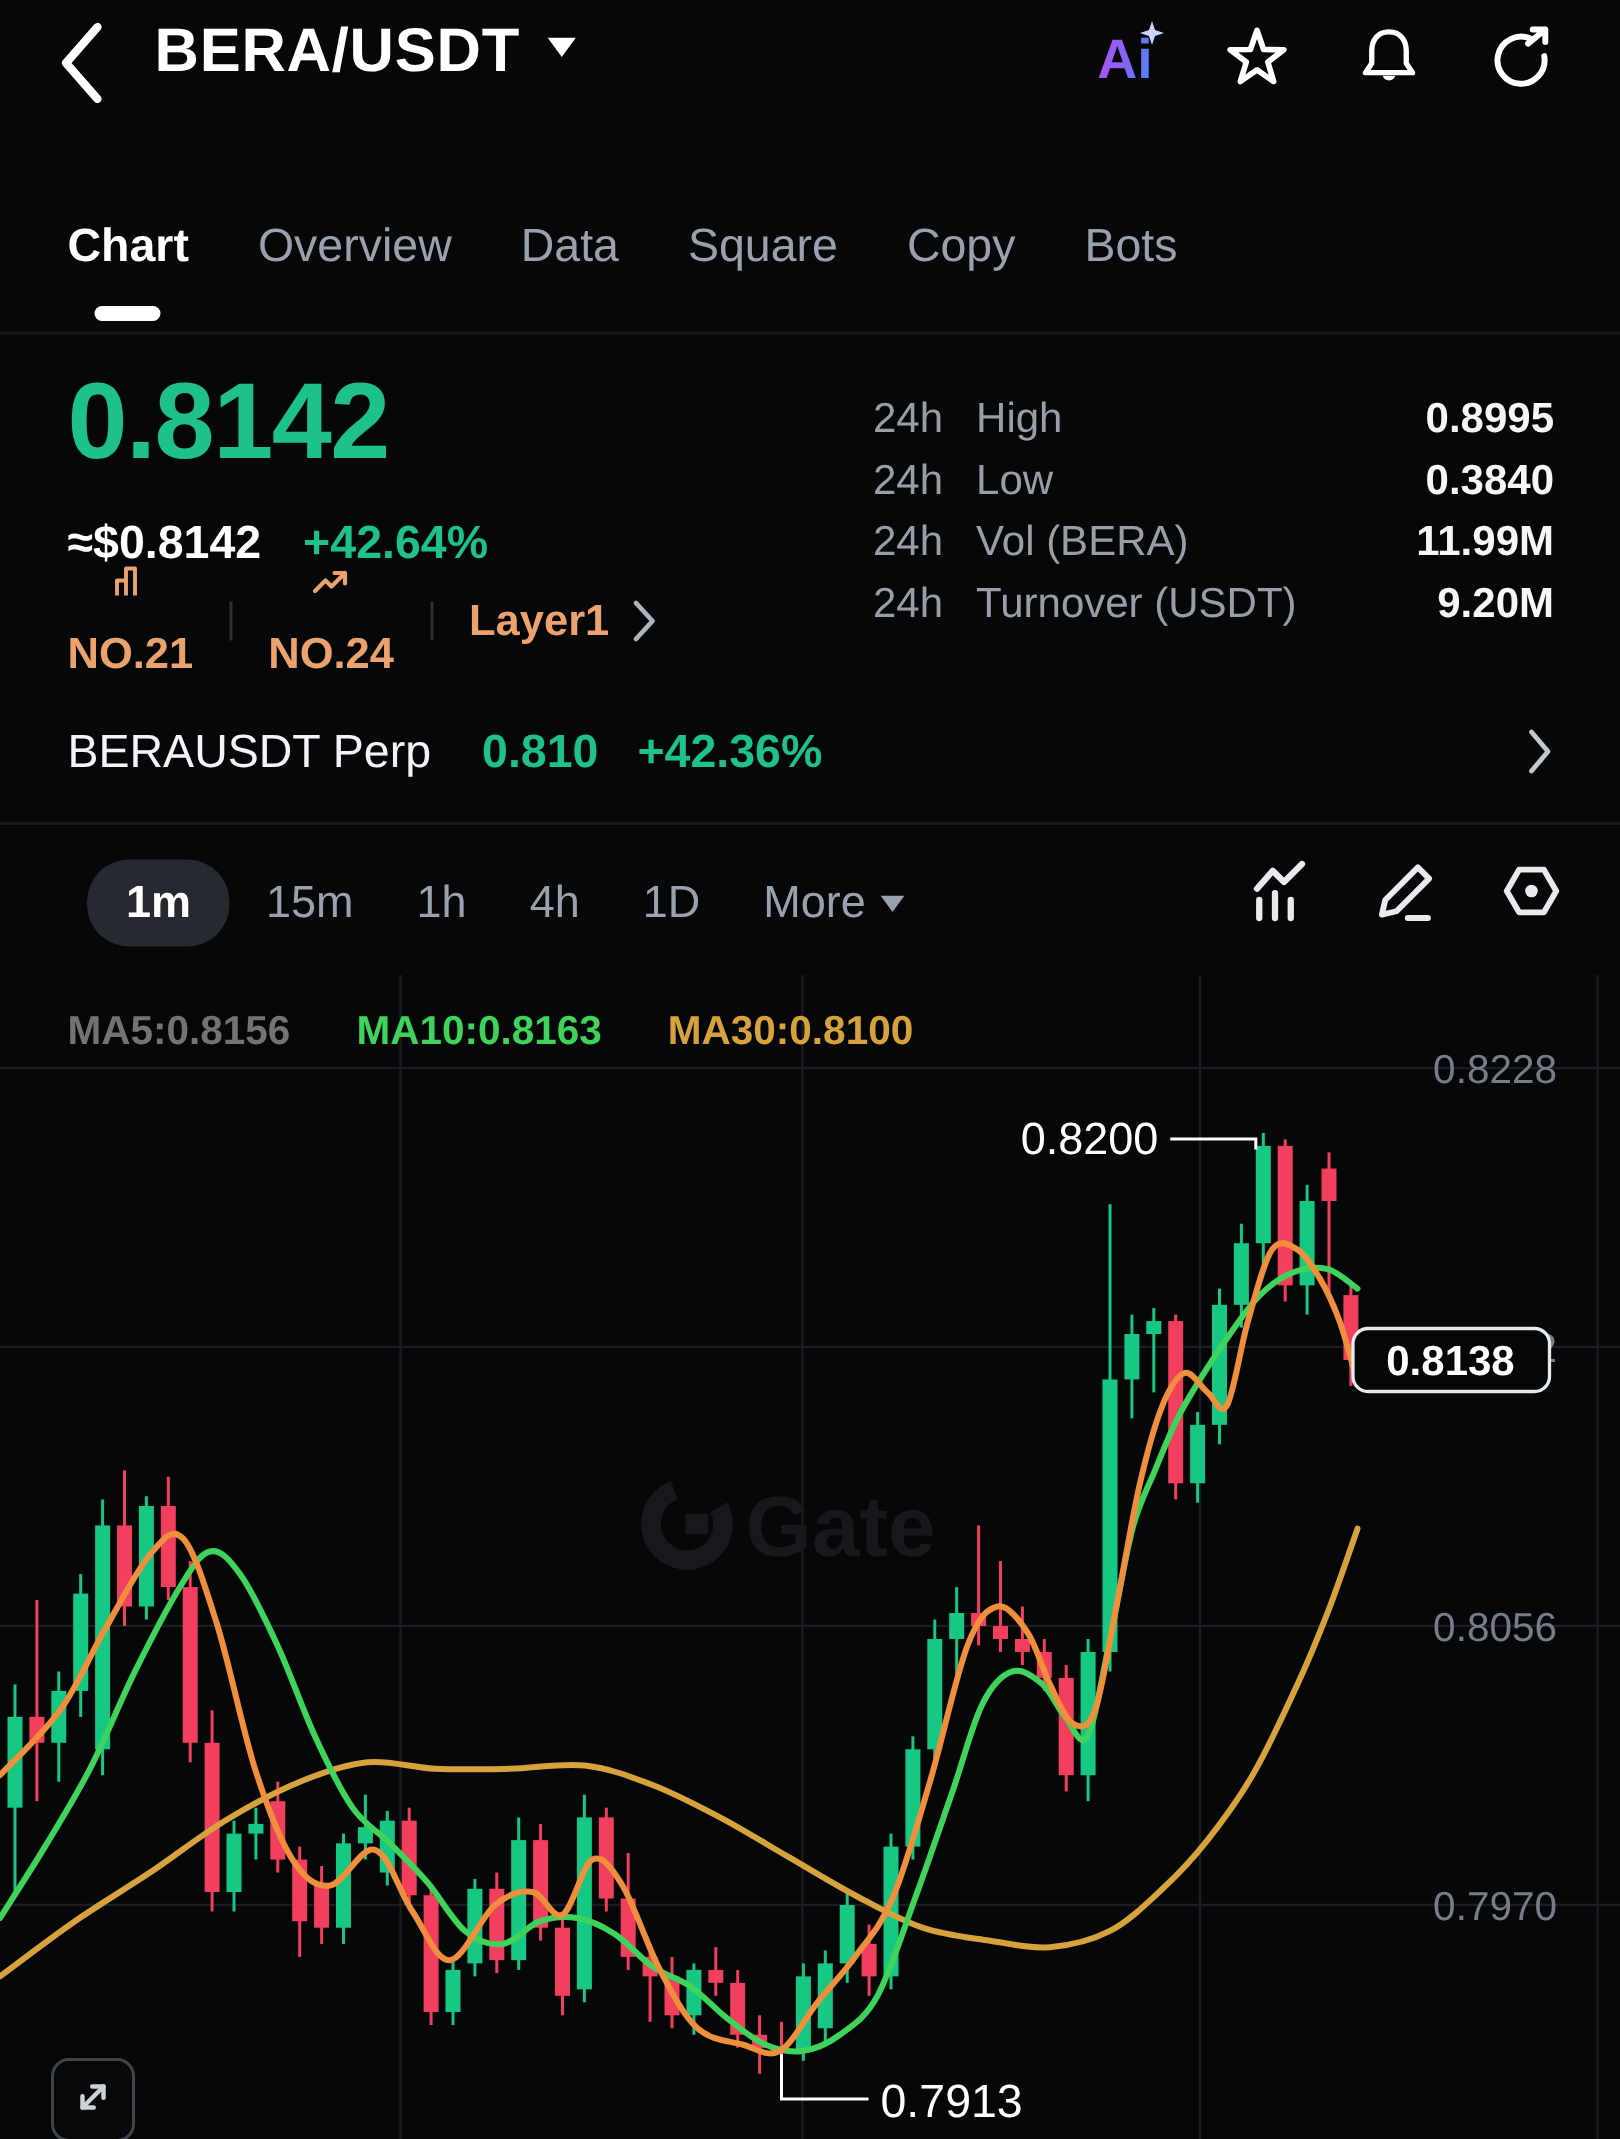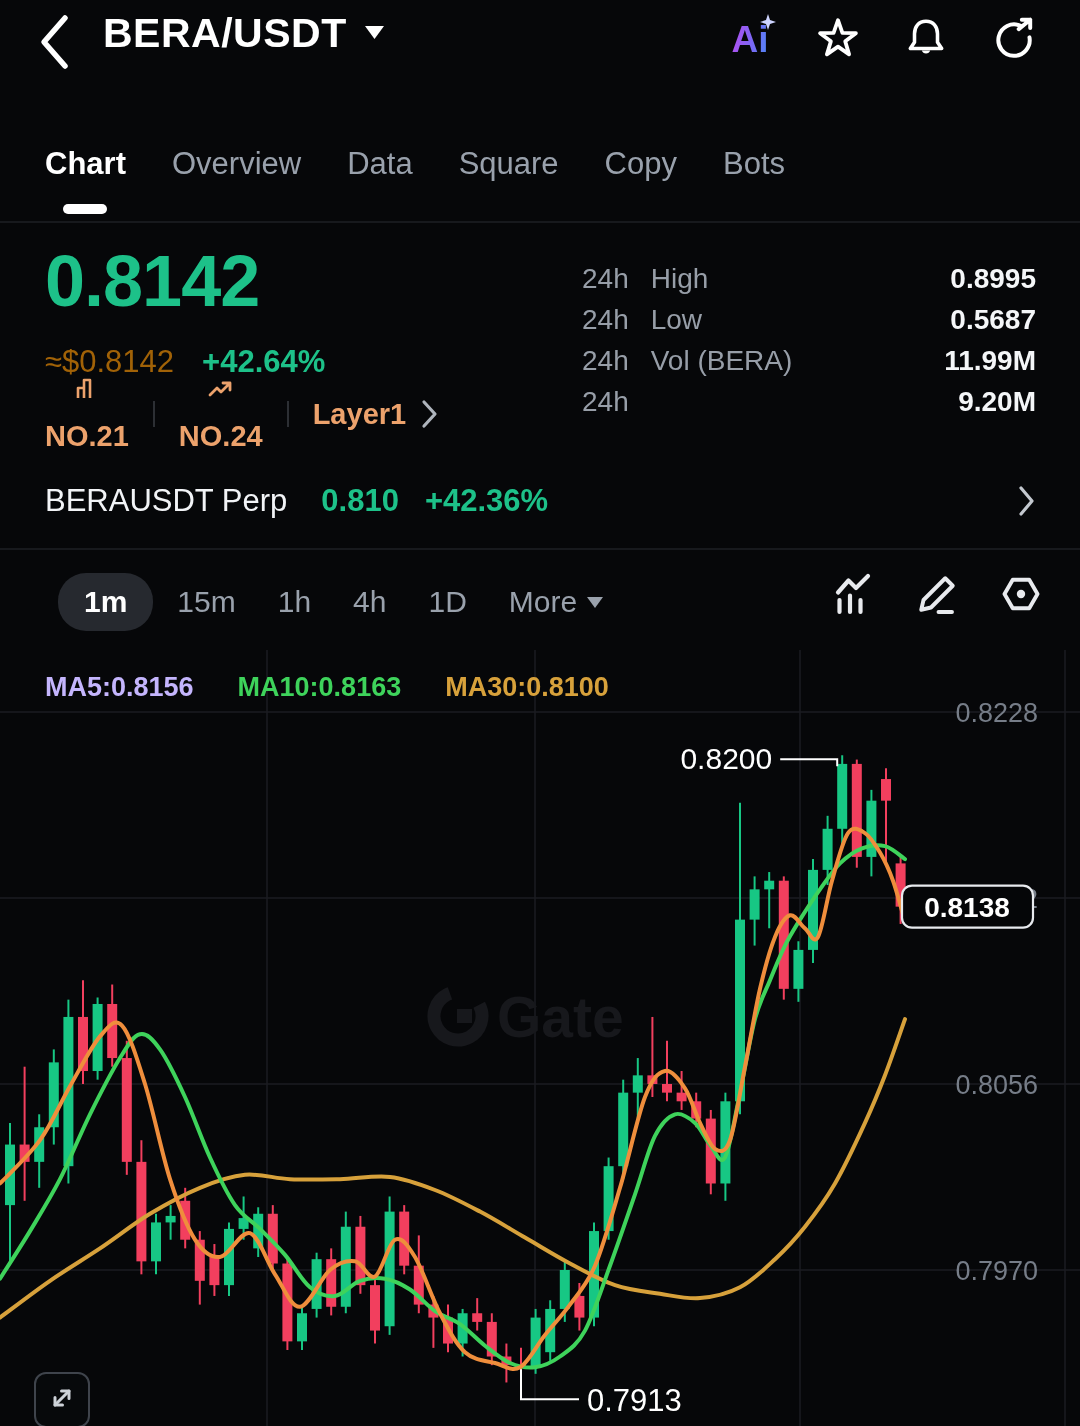--- a/index.html
+++ b/index.html
@@ -20,21 +20,21 @@
   #tabs{position:absolute;left:45px;top:142px;display:flex;gap:46px;}
   .tab{display:flex;flex-direction:column;align-items:center;cursor:pointer;}
   .tab .lbl{font-size:31px;color:#99a1ac;line-height:44px;}
   .tab.active .lbl{color:#ffffff;font-weight:700;}
   .tab .pill{width:44px;height:10px;border-radius:6px;background:transparent;margin-top:18px;}
   .tab.active .pill{background:#ffffff;}
   .hdiv{position:absolute;left:0;width:1080px;height:2px;background:#17191d;}
   
   #price-main{position:absolute;left:45px;top:240px;font-size:72px;font-weight:700;letter-spacing:-1px;}
   #price-sub{position:absolute;left:45px;top:344px;display:flex;gap:28px;align-items:baseline;}
-  #price-usd{font-size:31px;font-weight:400;color:#a16207;}
+  #price-usd{font-size:31px;font-weight:700;color:#ffffff;}
   #price-change{font-size:31px;font-weight:600;}
   #rank-row{position:absolute;left:45px;top:392px;display:flex;align-items:center;height:44px;}
   #rank-row .badge{display:flex;align-items:center;gap:12px;font-size:29px;font-weight:600;color:#eca26c;cursor:pointer;flex-direction:column;}
   #rank-row .vdiv{width:2px;height:26px;background:#2c2f34;margin:0 24px;}
   #rank-row .chev{margin-left:14px;display:flex;align-items:center;}
   
   #stats{position:absolute;left:582px;right:44px;top:258px;}
   .stat-row{display:flex;justify-content:space-between;align-items:center;height:41px;}
   .stat-row .lbl{display:flex;gap:22px;font-size:28px;color:#979ea8;}
   .stat-row .val{font-size:28px;font-weight:600;color:#f4f6f8;}
@@ -181,32 +181,33 @@
           <span>24h</span>
           <span>High</span>
         </span>
         <span class="val">0.8995</span>
       </div>
       <div class="stat-row">
         <span class="lbl">
           <span>24h</span>
           <span>Low</span>
         </span>
-        <span class="val">0.5687</span>
+        <span class="val">0.3840</span>
       </div>
       <div class="stat-row">
         <span class="lbl">
           <span>24h</span>
           <span>Vol (BERA)</span>
         </span>
         <span class="val">11.99M</span>
       </div>
       <div class="stat-row">
         <span class="lbl">
           <span>24h</span>
+          <span>Turnover (USDT)</span>
         </span>
         <span class="val">9.20M</span>
       </div>
     </div>
 
   <div id="perp-row">
     <span id="perp-name">BERAUSDT Perp</span>
     <span id="perp-price" style="color: rgb(29, 193, 137);">0.810</span>
     <span id="perp-change" style="color: rgb(29, 193, 137);">+42.36%</span>
     <span id="perp-chev">
@@ -414,21 +415,21 @@
           <text x="772.1999999999999" y="119.25580000000005" text-anchor="end" font-size="30" fill="#ffffff" font-family="&quot;Liberation Sans&quot;,sans-serif">0.8200</text>
           <path d="M521 719.2788499999995 V749.2788499999995 H579" stroke="#ffffff" stroke-width="2" fill="none"></path>
           <text x="587" y="761.2788499999995" font-size="31" fill="#ffffff" font-family="&quot;Liberation Sans&quot;,sans-serif">0.7913</text>
         </g>
         <g>
           <rect x="902" y="235.65110000000016" width="131" height="42" rx="10" fill="#050608" stroke="#e7eaee" stroke-width="2.2"></rect>
           <text x="967" y="266.65110000000016" text-anchor="middle" font-size="28" font-weight="bold" fill="#ffffff" font-family="&quot;Liberation Sans&quot;,sans-serif">0.8138</text>
         </g>
       </svg>
     <div id="legend">
-        <span style="color: #c4b5fd;">MA5:0.8156</span>
+        <span style="color: #737373;">MA5:0.8156</span>
         <span style="color: rgb(62, 211, 91);">MA10:0.8163</span>
         <span style="color: rgb(215, 161, 59);">MA30:0.8100</span>
       </div>
   </div>
 
   <div id="expand-btn">
     <span>
       <svg width="30" height="30" viewBox="0 0 30 30">
         <path d="M8 22 L22 8" stroke="#cdd2d8" stroke-width="3" stroke-linecap="round"></path>
         <path d="M14.5 8 H22 V15.5" fill="none" stroke="#cdd2d8" stroke-width="3" stroke-linecap="round" stroke-linejoin="round"></path>

